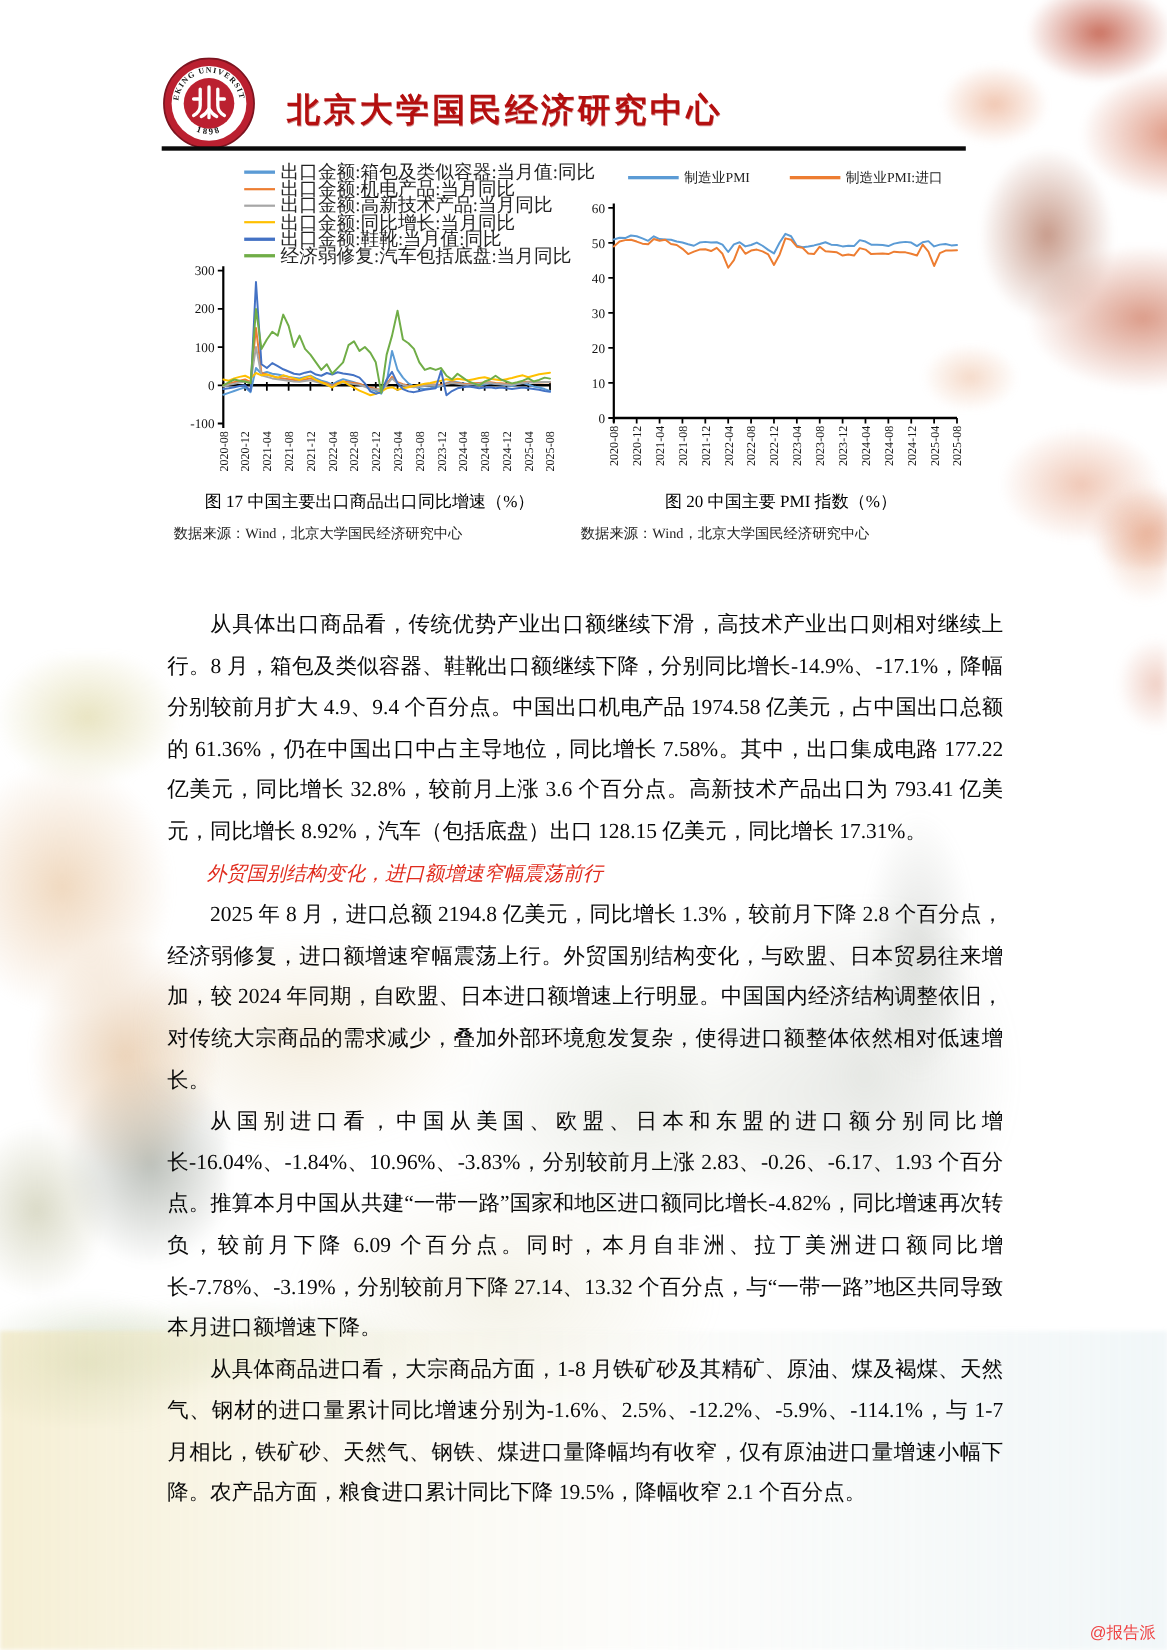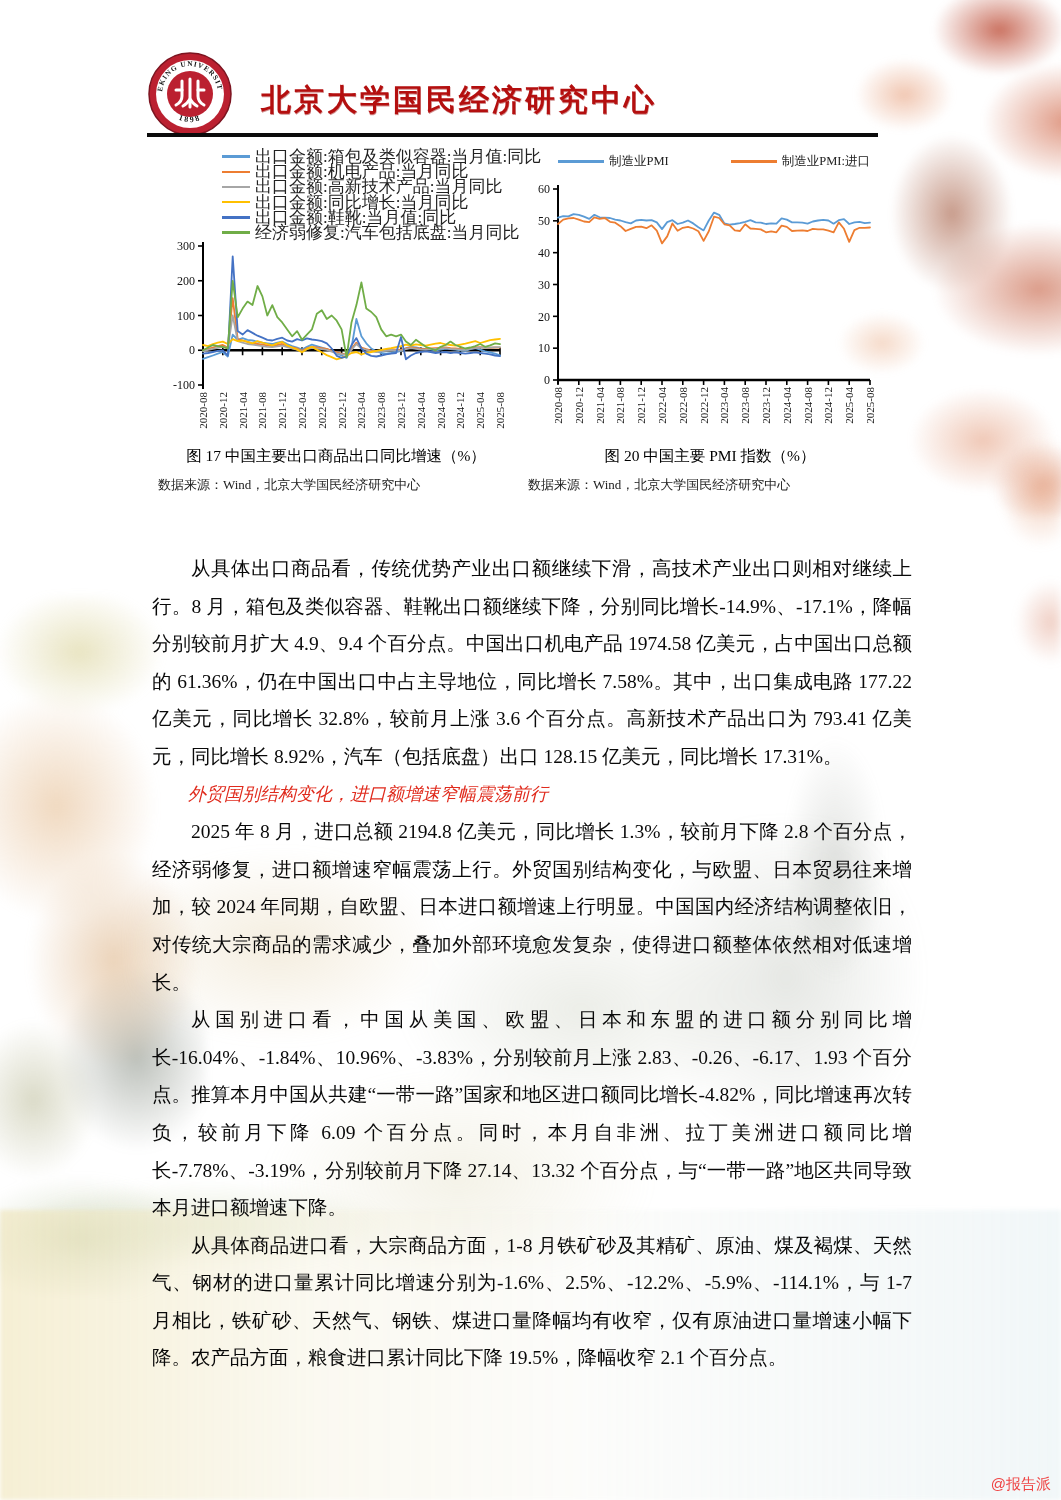--- a/index.html
+++ b/index.html
@@ -49,21 +49,21 @@
   .org-title{position:absolute;left:243px;top:80px;z-index:2;color:#b40f0f;font-weight:bold;
              font-size:30px;letter-spacing:3px;font-family:"Liberation Serif","DejaVu Serif",serif;
              text-shadow:0.5px 0.5px 0 rgba(150,0,0,.45);margin-left:18px;}
 
   
   .figure{position:absolute;z-index:2;}
   .chart{position:absolute;left:0;top:0;}
   svg text{font-family:"Liberation Serif","DejaVu Serif",serif;fill:#141414;}
   .legend-col{position:absolute;left:72px;top:4px;z-index:3;}
   .legend-col .legend-item{display:flex;align-items:center;height:15.2px;}
-  .legend-row{position:absolute;left:38px;top:8px;width:312px;display:flex;justify-content:space-between;gap:36px;z-index:3;}
+  .legend-row{position:absolute;left:38px;top:8px;width:312px;display:flex;justify-content:center;gap:36px;z-index:3;}
   .legend-row .legend-item{display:flex;align-items:center;}
   .legend-line{display:inline-block;width:28px;height:2.4px;margin-right:5px;flex:0 0 auto;}
   .legend-row .legend-line{width:46px;height:2.6px;}
   .legend-label{font-size:17px;color:#222;white-space:nowrap;}
   .legend-row .legend-label{font-size:12.5px;}
   .fig-caption{position:absolute;left:0;top:301px;width:100%;text-align:center;font-size:15.5px;color:#000;}
   .fig-source{position:absolute;left:8px;top:331px;font-size:13px;color:#222;}
 
   
   .body-text{position:absolute;left:152px;top:506px;width:760px;z-index:2;

